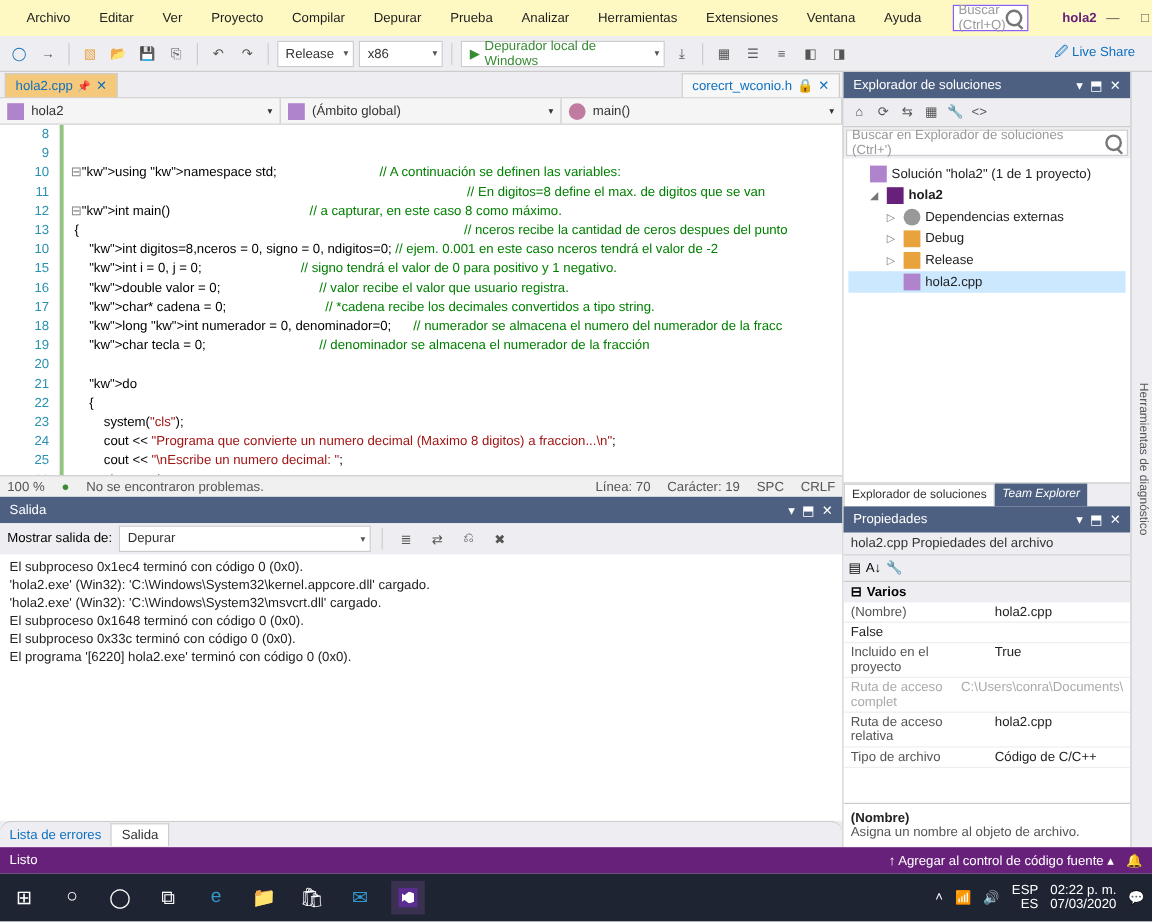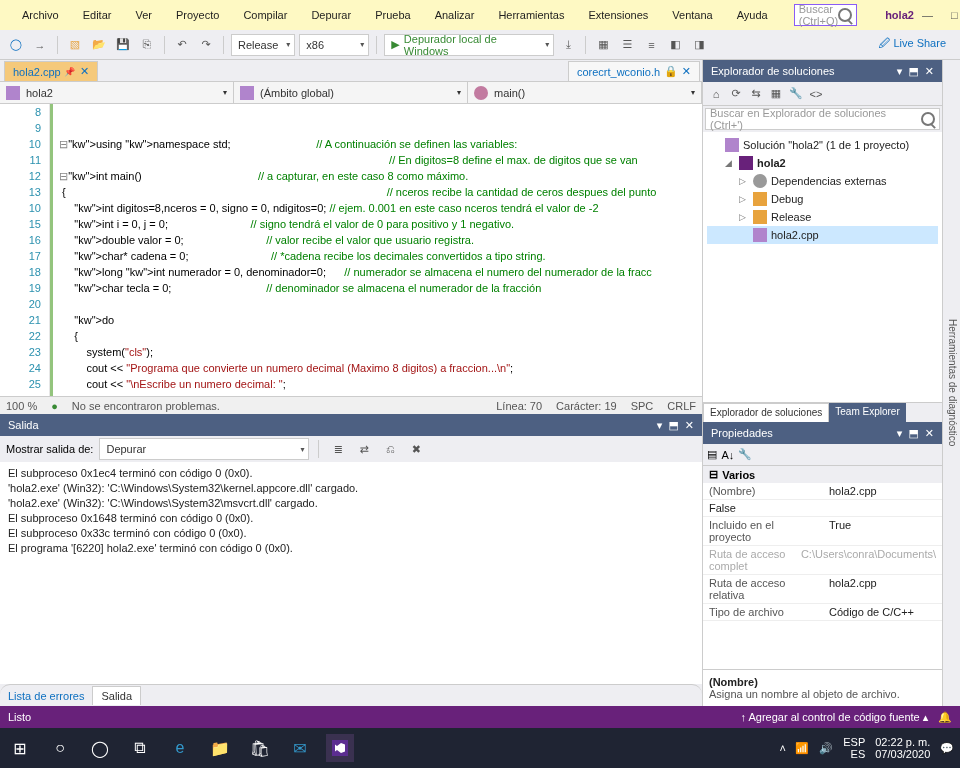--- a/index.html
+++ b/index.html
@@ -62,21 +62,21 @@
 .tree-row.sel { background: #cce8ff; }
 .exp { width: 10px; color: #777; font-size: 9px; }
 .ico-sol { width: 14px; height: 14px; background: #b084cc; }
 .ico-proj { width: 14px; height: 14px; background: #68217a; }
 .ico-ref { width: 14px; height: 14px; background: #999; border-radius: 50%; }
 .ico-fold { width: 14px; height: 14px; background: #e8a33d; }
 .ico-cpp { width: 14px; height: 14px; background: #b084cc; position: relative; }
 .panel-tabs { height: 20px; background: #eeeef2; display: flex; border-top: 1px solid #ccc; }
 .ptab { padding: 3px 6px; font-size: 10px; color: #333; }
 .ptab.active { background: #fff; border: 1px solid #ccc; border-bottom: none; }
-.ptab.blue { background: #4d6082; color: #fff; }
+.ptab.blue { background: #4d6082; color: #fff; font-style: italic; }
 .props { background: #fff; flex: 1; display: flex; flex-direction: column; }
 .prop-hdr { padding: 3px 6px; background: #eeeef2; border-bottom: 1px solid #ccc; color: #333; }
 .prop-tools { height: 22px; background: #eeeef2; border-bottom: 1px solid #ccc; display: flex; align-items: center; padding: 0 4px; gap: 4px; }
 .prop-group { background: #eeeef2; padding: 2px 6px; font-weight: 600; display: flex; align-items: center; gap: 4px; }
 .prop-row { display: flex; border-bottom: 1px solid #eee; }
 .prop-row div { padding: 2px 6px; }
 .prop-row .k { width: 120px; color: #555; }
 .prop-row .v { flex: 1; color: #222; }
 .prop-row.dim .k, .prop-row.dim .v { color: #aaa; }
 .prop-desc { border-top: 1px solid #ccc; padding: 6px; color: #555; }
@@ -310,20 +310,21 @@
     </div>
     <div class="pane-hdr">
       <span>Propiedades</span>
       <div class="pane-ctrl">
           <span>▾</span>
           <span>⬒</span>
           <span>✕</span>
         </div>
     </div>
     <div class="props">
+      <div class="prop-hdr">hola2.cpp Propiedades del archivo</div>
       <div class="prop-tools">
           <span>▤</span>
           <span>A↓</span>
           <span>🔧</span>
         </div>
       <div class="prop-group">
           <span>⊟</span>
           <span>Varios</span>
         </div>
       <div id="proprows">

